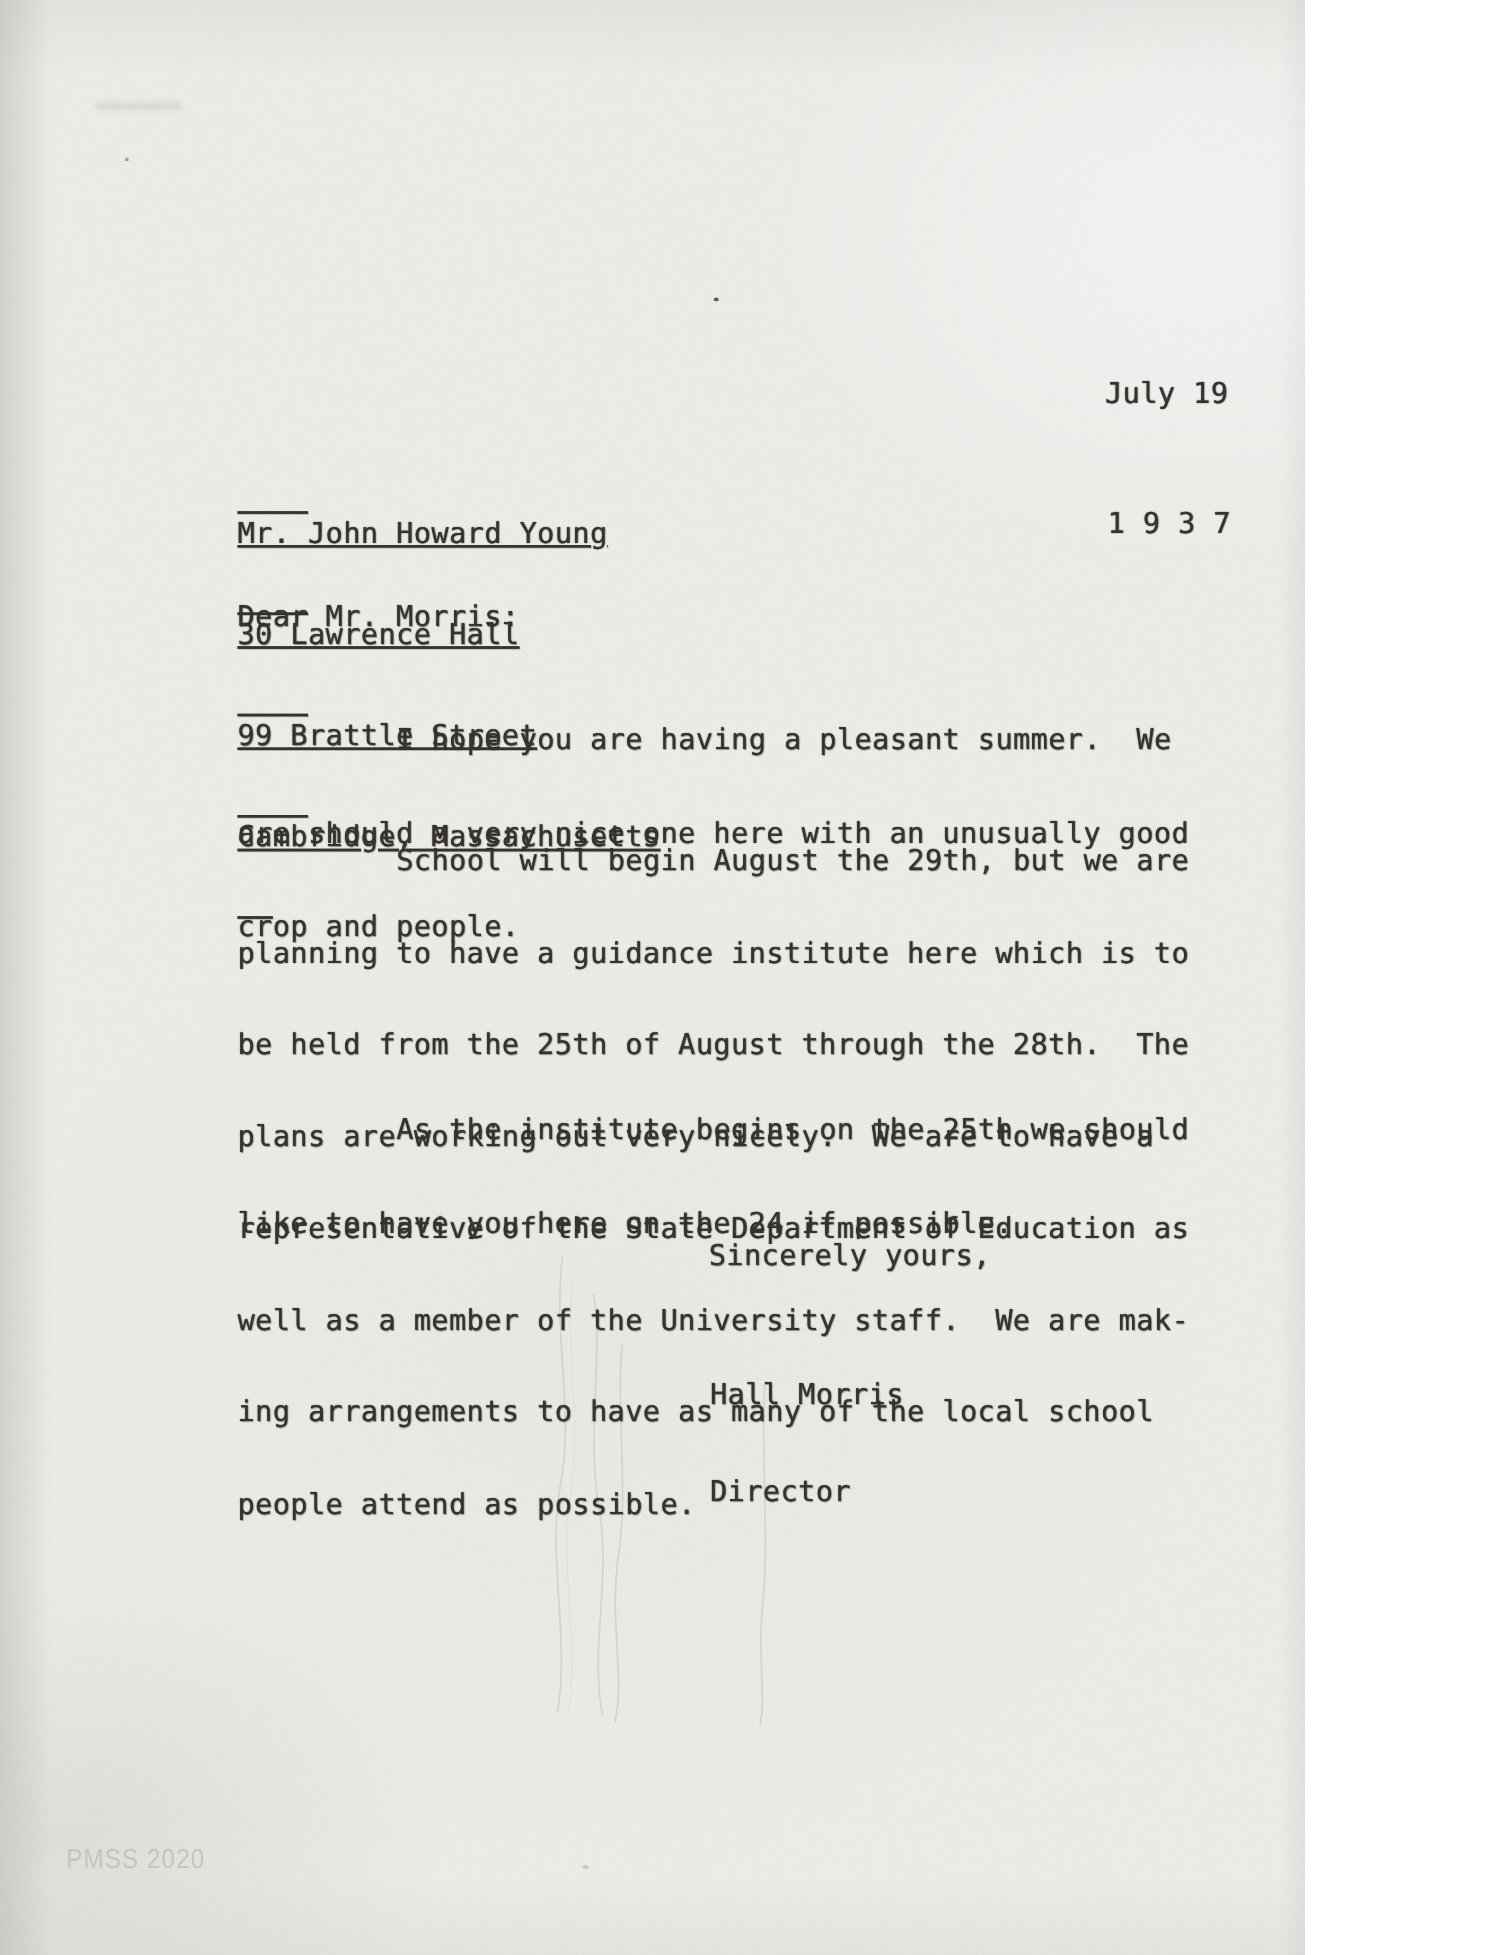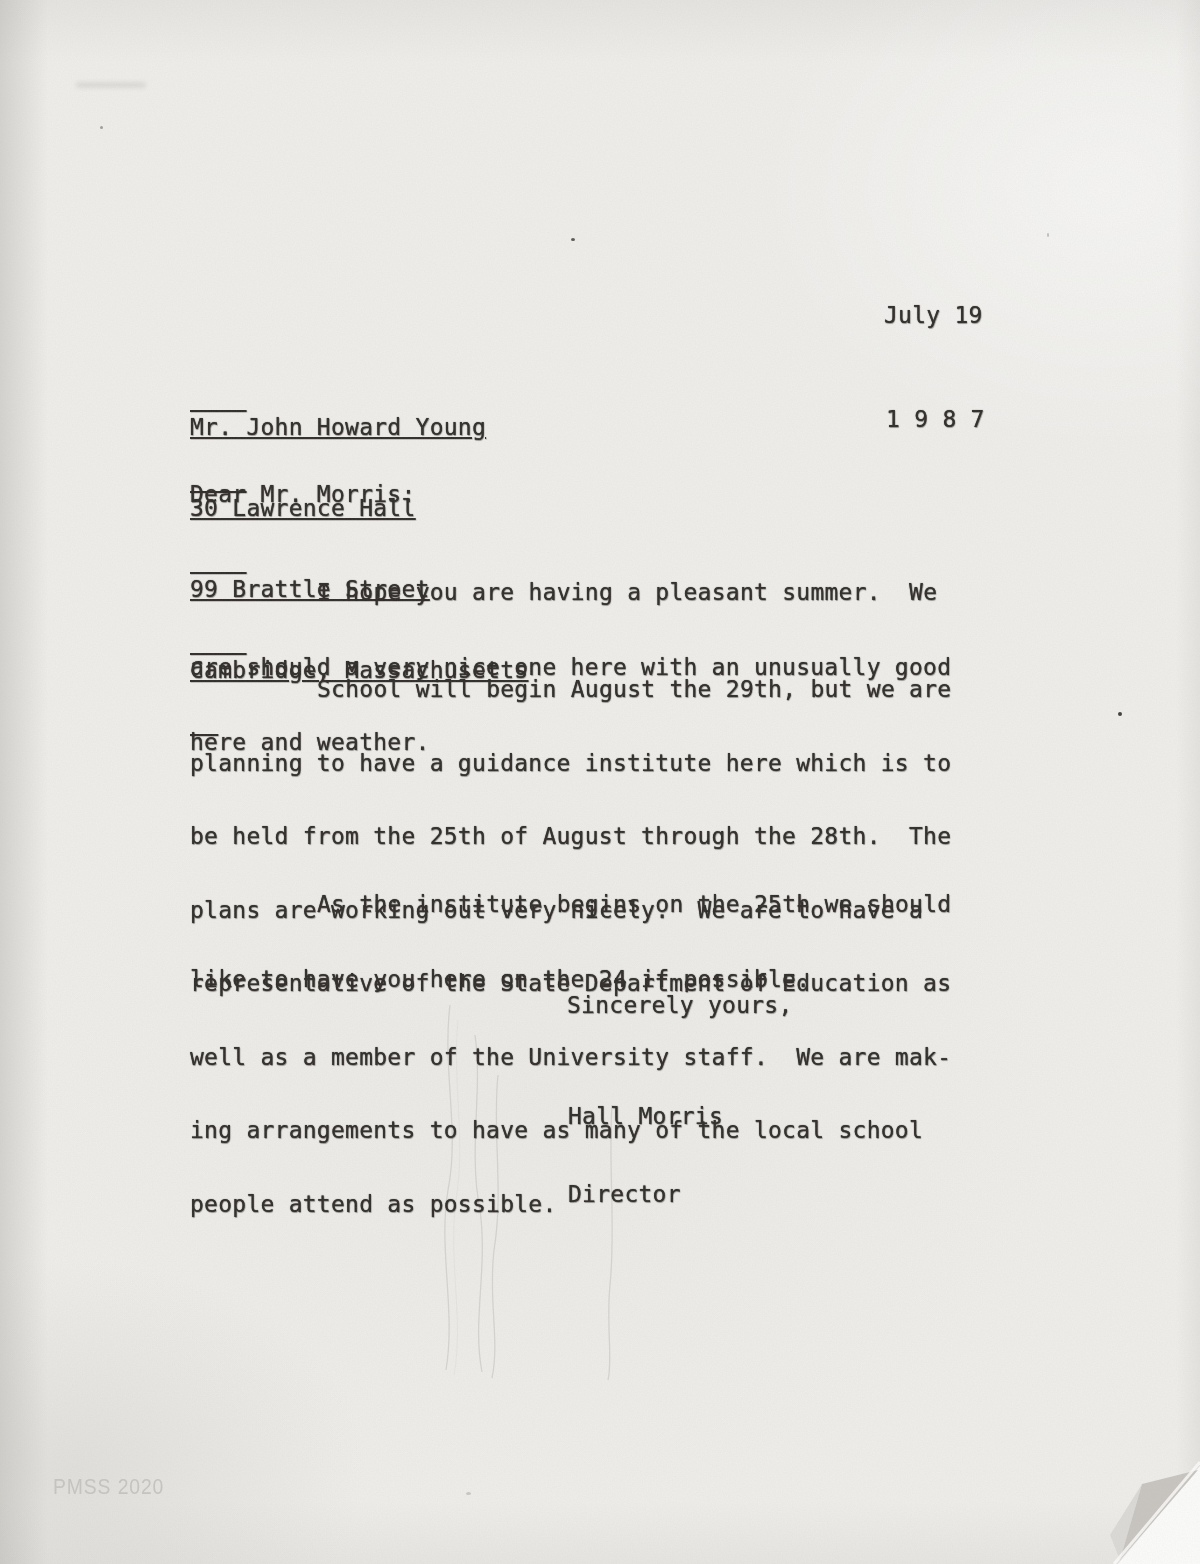--- a/index.html
+++ b/index.html
@@ -1,18 +1,18 @@
 <!DOCTYPE html>
 <html><head>
 <meta charset="utf-8">
 <style>
   html,body { margin:0; padding:0; background:#ffffff; }
   .scan {
     position:relative;
-    width:1200px; height:1564px;
+    width:1044px; height:1564px;
     overflow:hidden;
     background:
       radial-gradient(420px 300px at 6% 94%, rgba(188,186,181,.28), transparent 70%),
       radial-gradient(500px 380px at 92% 12%, rgba(255,255,255,.45), transparent 70%),
       radial-gradient(700px 560px at 45% 70%, rgba(202,200,196,.10), transparent 75%),
       linear-gradient(90deg, rgba(150,148,144,.30), rgba(150,148,144,0) 4%),
       linear-gradient(-90deg, rgba(168,166,162,.16), rgba(168,166,162,0) 2%),
       linear-gradient(180deg, rgba(170,168,164,.14), rgba(170,168,164,0) 4%),
       linear-gradient(0deg, rgba(170,168,164,.12), rgba(170,168,164,0) 4%),
       #efeeeb;
@@ -81,36 +81,36 @@
 
   <svg class="fold" width="150" height="124" viewBox="0 0 150 124">
     <polygon points="68,124 150,26 150,124" fill="#fcfcfb"></polygon>
     <polygon points="70,120 92,44 60,95" fill="#dcdad6"></polygon>
     <polygon points="70,120 148,30 92,44" fill="#c8c5c0"></polygon>
     <line x1="64" y1="124" x2="150" y2="22" stroke="#ffffff" stroke-width="3" opacity="0.8"></line>
   </svg>
 
   <div class="typewriter date-block">
     <div class="l1">July 19</div>
-    <div class="l2">1 9 8 7</div>
+    <div class="l2">1 9 3 7</div>
   </div>
 
   <div class="typewriter recipient-block">
     <div>Mr. John Howard Young</div>
     <div>30 Lawrence Hall</div>
     <div>99 Brattle Street</div>
     <div>Cambridge, Massachusetts</div>
   </div>
 
   <div class="typewriter salutation">Dear Mr. Morris:</div>
 
   <div class="typewriter para p1">
     <div class="indent">I hope you are having a pleasant summer.  We</div>
     <div>are should a very nice one here with an unusually good</div>
-    <div>here and weather.</div>
+    <div>crop and people.</div>
   </div>
 
   <div class="typewriter para p2">
     <div class="indent">School will begin August the 29th, but we are</div>
     <div>planning to have a guidance institute here which is to</div>
     <div>be held from the 25th of August through the 28th.  The</div>
     <div>plans are working out very nicely.  We are to have a</div>
     <div>representative of the State Department of Education as</div>
     <div>well as a member of the University staff.  We are mak-</div>
     <div>ing arrangements to have as many of the local school</div>

